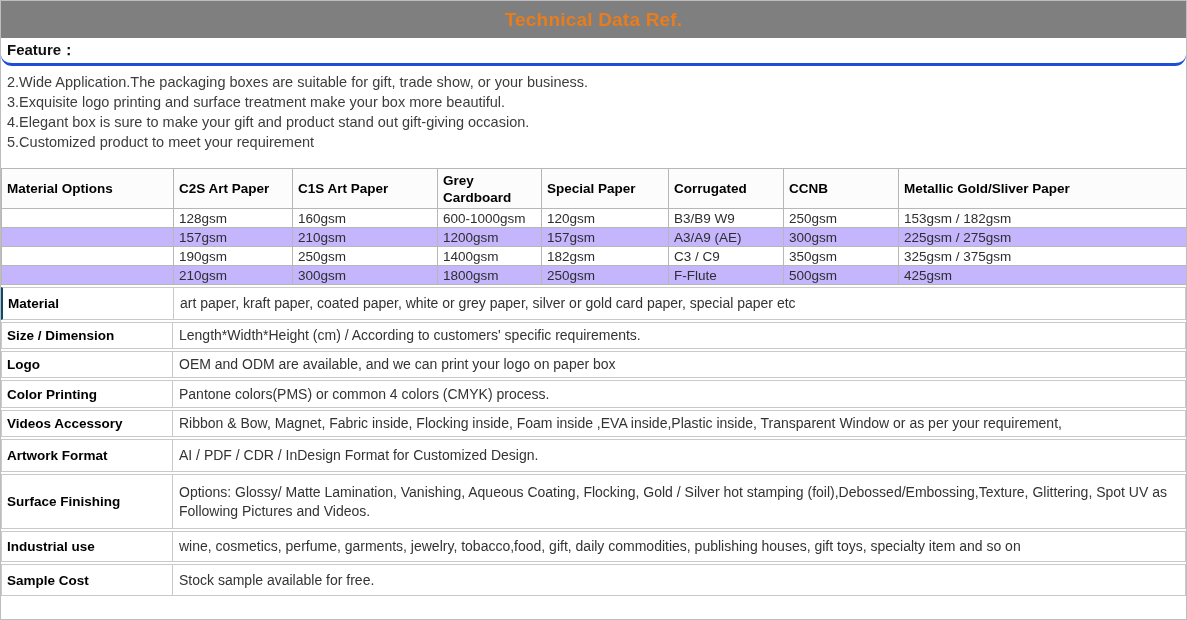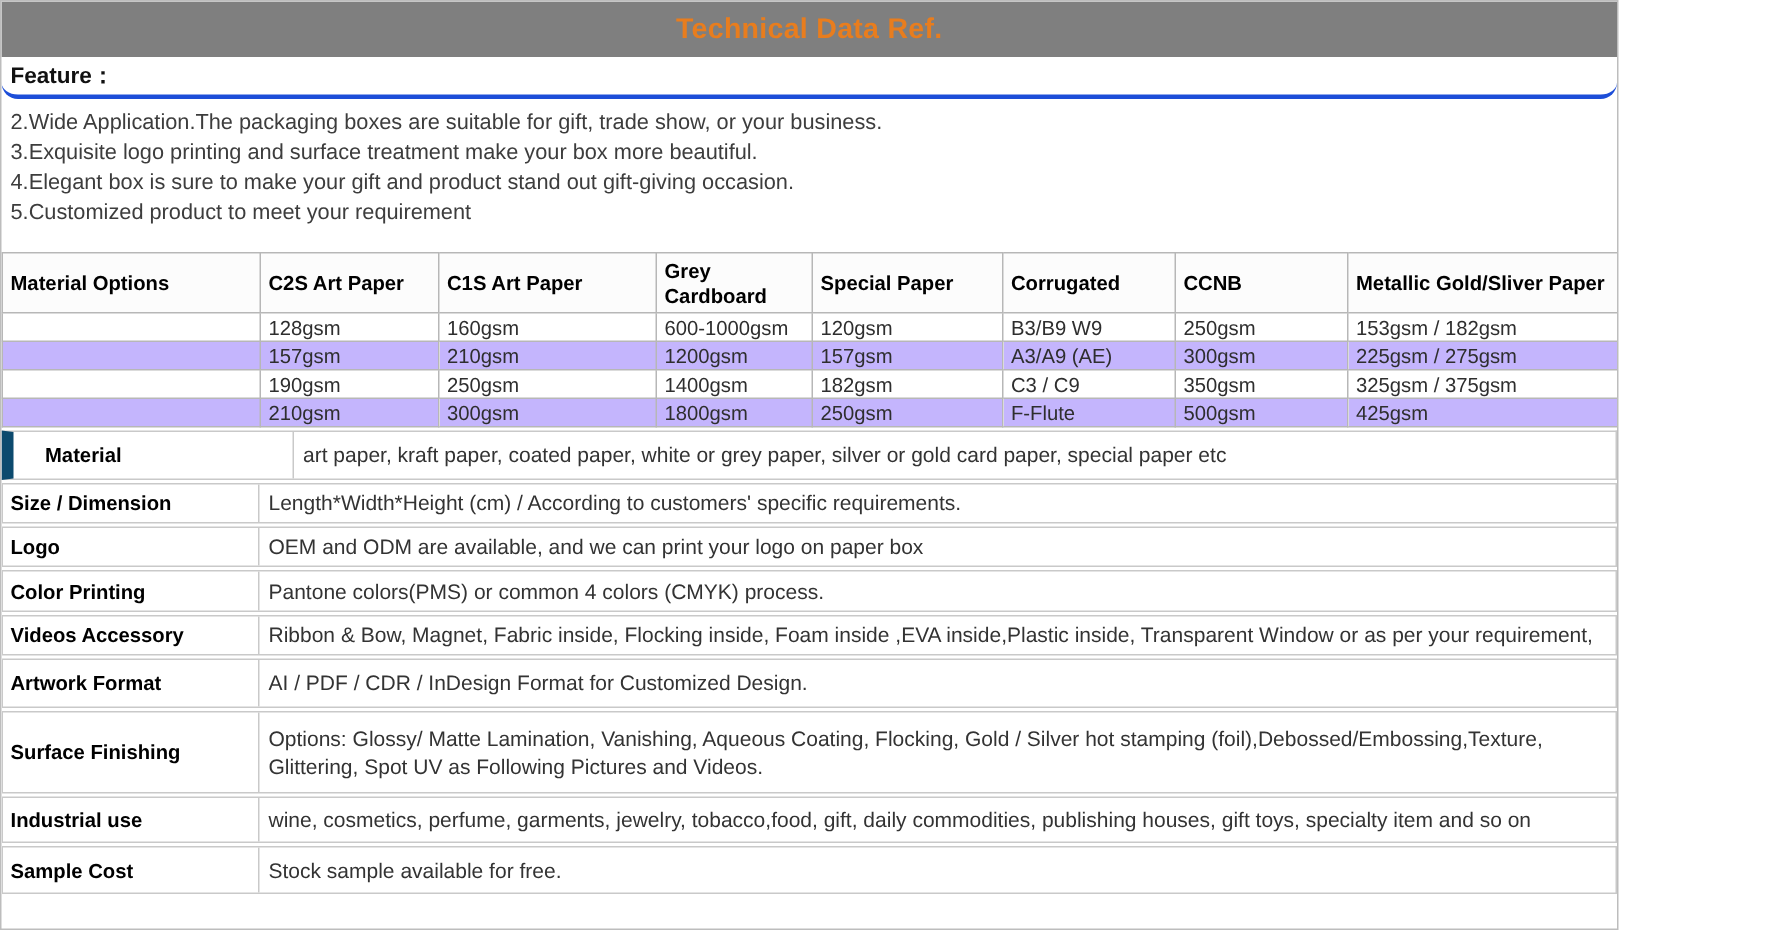--- a/index.html
+++ b/index.html
@@ -1,18 +1,18 @@
 <!DOCTYPE html>
 <html><head>
 <meta charset="utf-8">
 <style>
   html,body{margin:0;padding:0;background:#ffffff;}
   body{font-family:"Liberation Sans","DejaVu Sans",sans-serif;}
   .page{
-    position:relative;width:1079px;height:620px;box-sizing:border-box;
+    position:relative;width:1187px;height:620px;box-sizing:border-box;
     border:1px solid #bdbdbd;background:#fff;overflow:hidden;
   }
   
   .banner{
     height:37px;background:#7f7f7f;display:flex;align-items:center;justify-content:center;
   }
   .banner .title{
     color:#e87d1e;font-size:19px;font-weight:bold;letter-spacing:.2px;
   }
   
@@ -39,21 +39,21 @@
   }
   table.matrix td{
     height:19px;font-size:13.5px;color:#2e2e2e;padding:0 5px;vertical-align:middle;
   }
   table.matrix tbody tr.alt{background:#c4b5fd;}
   
   .details{margin-top:2px;}
   .detail-row{
     display:flex;border:1px solid #c9c9c9;margin-bottom:2px;box-sizing:border-box;background:#fff;
   }
-  .detail-row.accent{border-left:8px solid #0c4a6e;padding-left:16px;}
+  .detail-row.accent{border-left:2px solid #0c4a6e;}
   .dlabel{
     width:171px;flex:0 0 171px;border-right:1px solid #c9c9c9;box-sizing:border-box;
     display:flex;align-items:center;padding:3px 4px 3px 5px;
     font-size:13.5px;font-weight:bold;color:#000;
   }
   .dvalue{
     flex:1;display:flex;align-items:center;padding:3px 8px 3px 6px;
     font-size:14px;color:#333;line-height:19px;
   }
 </style>

